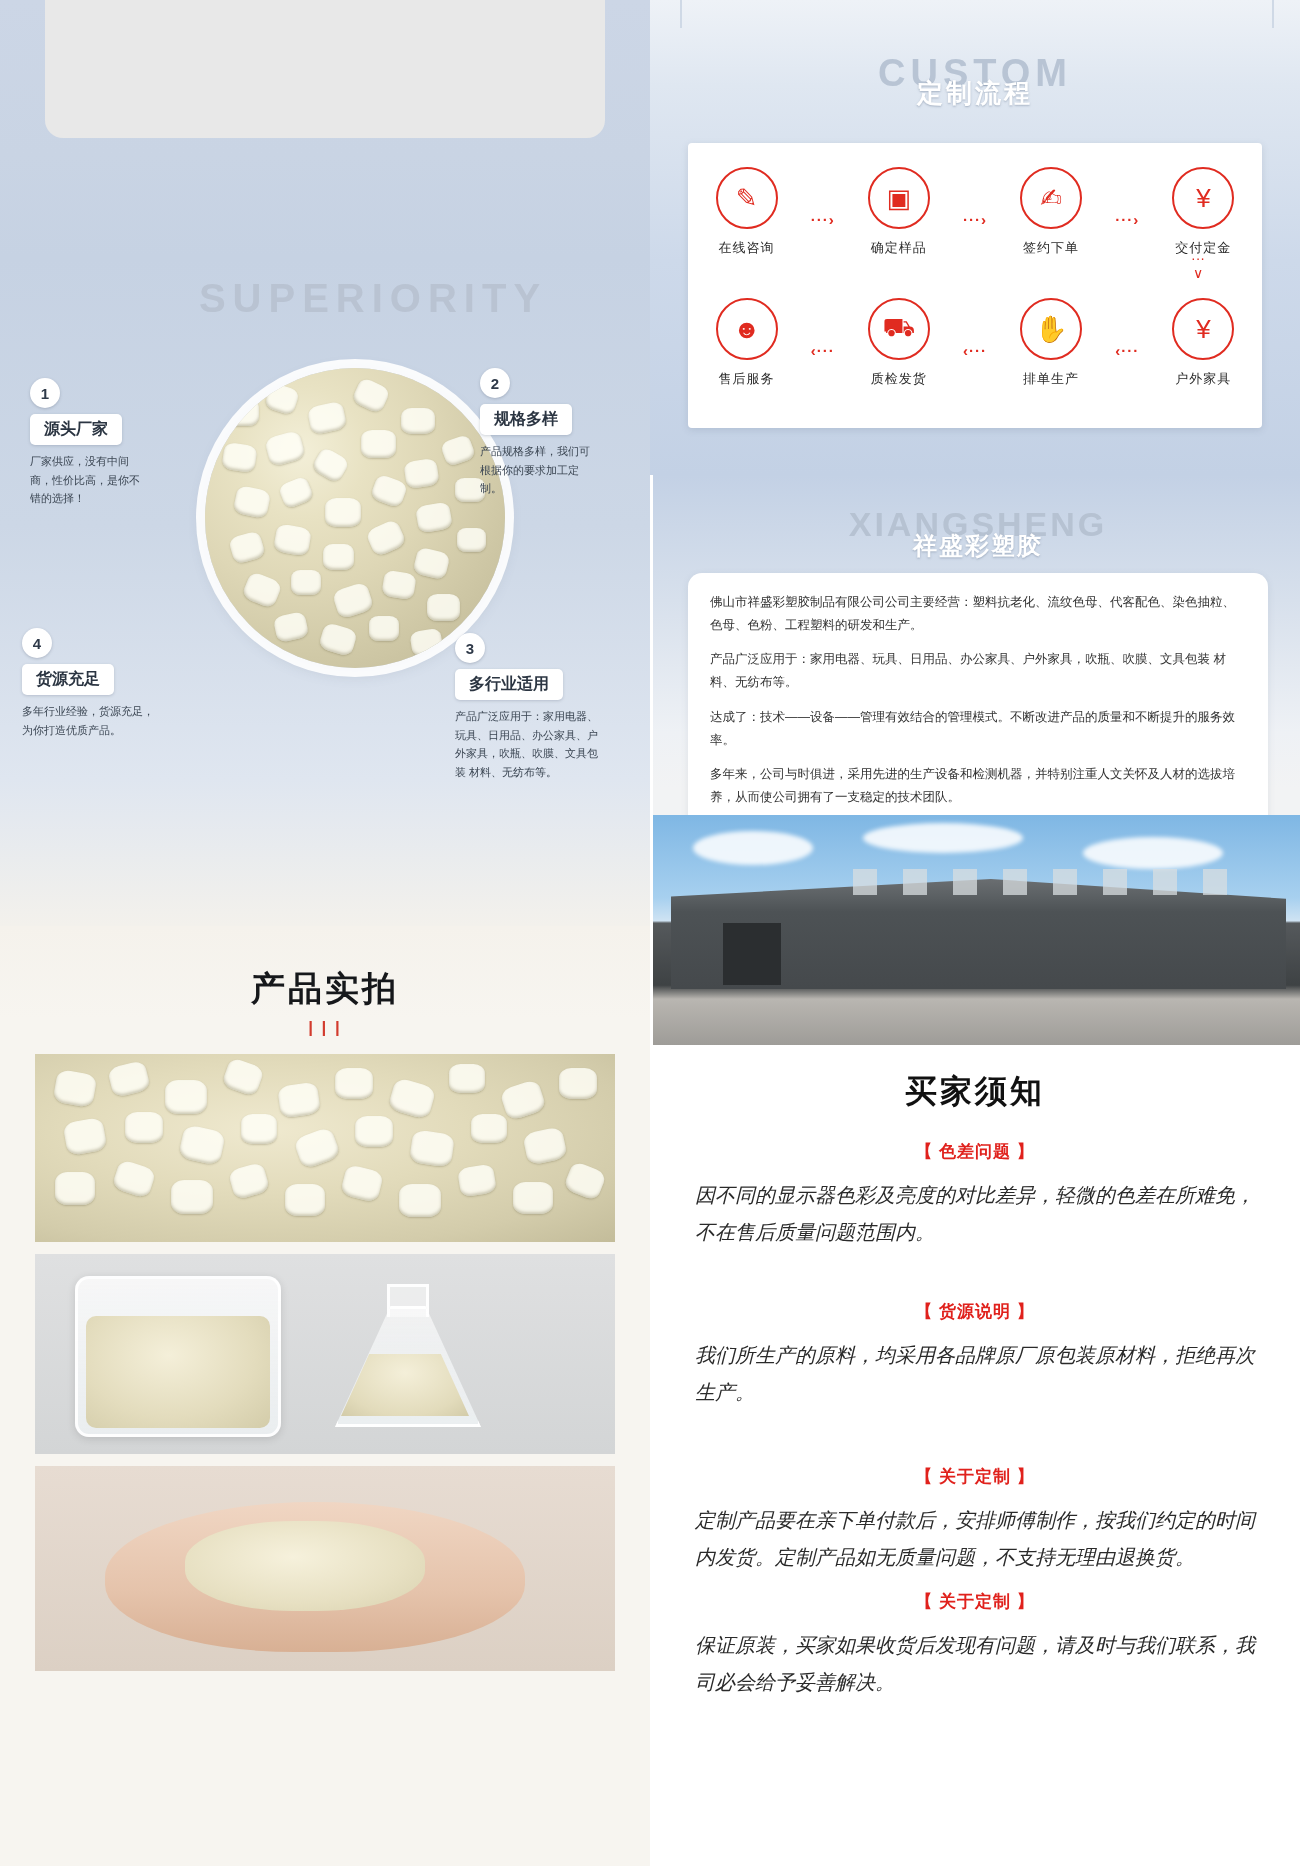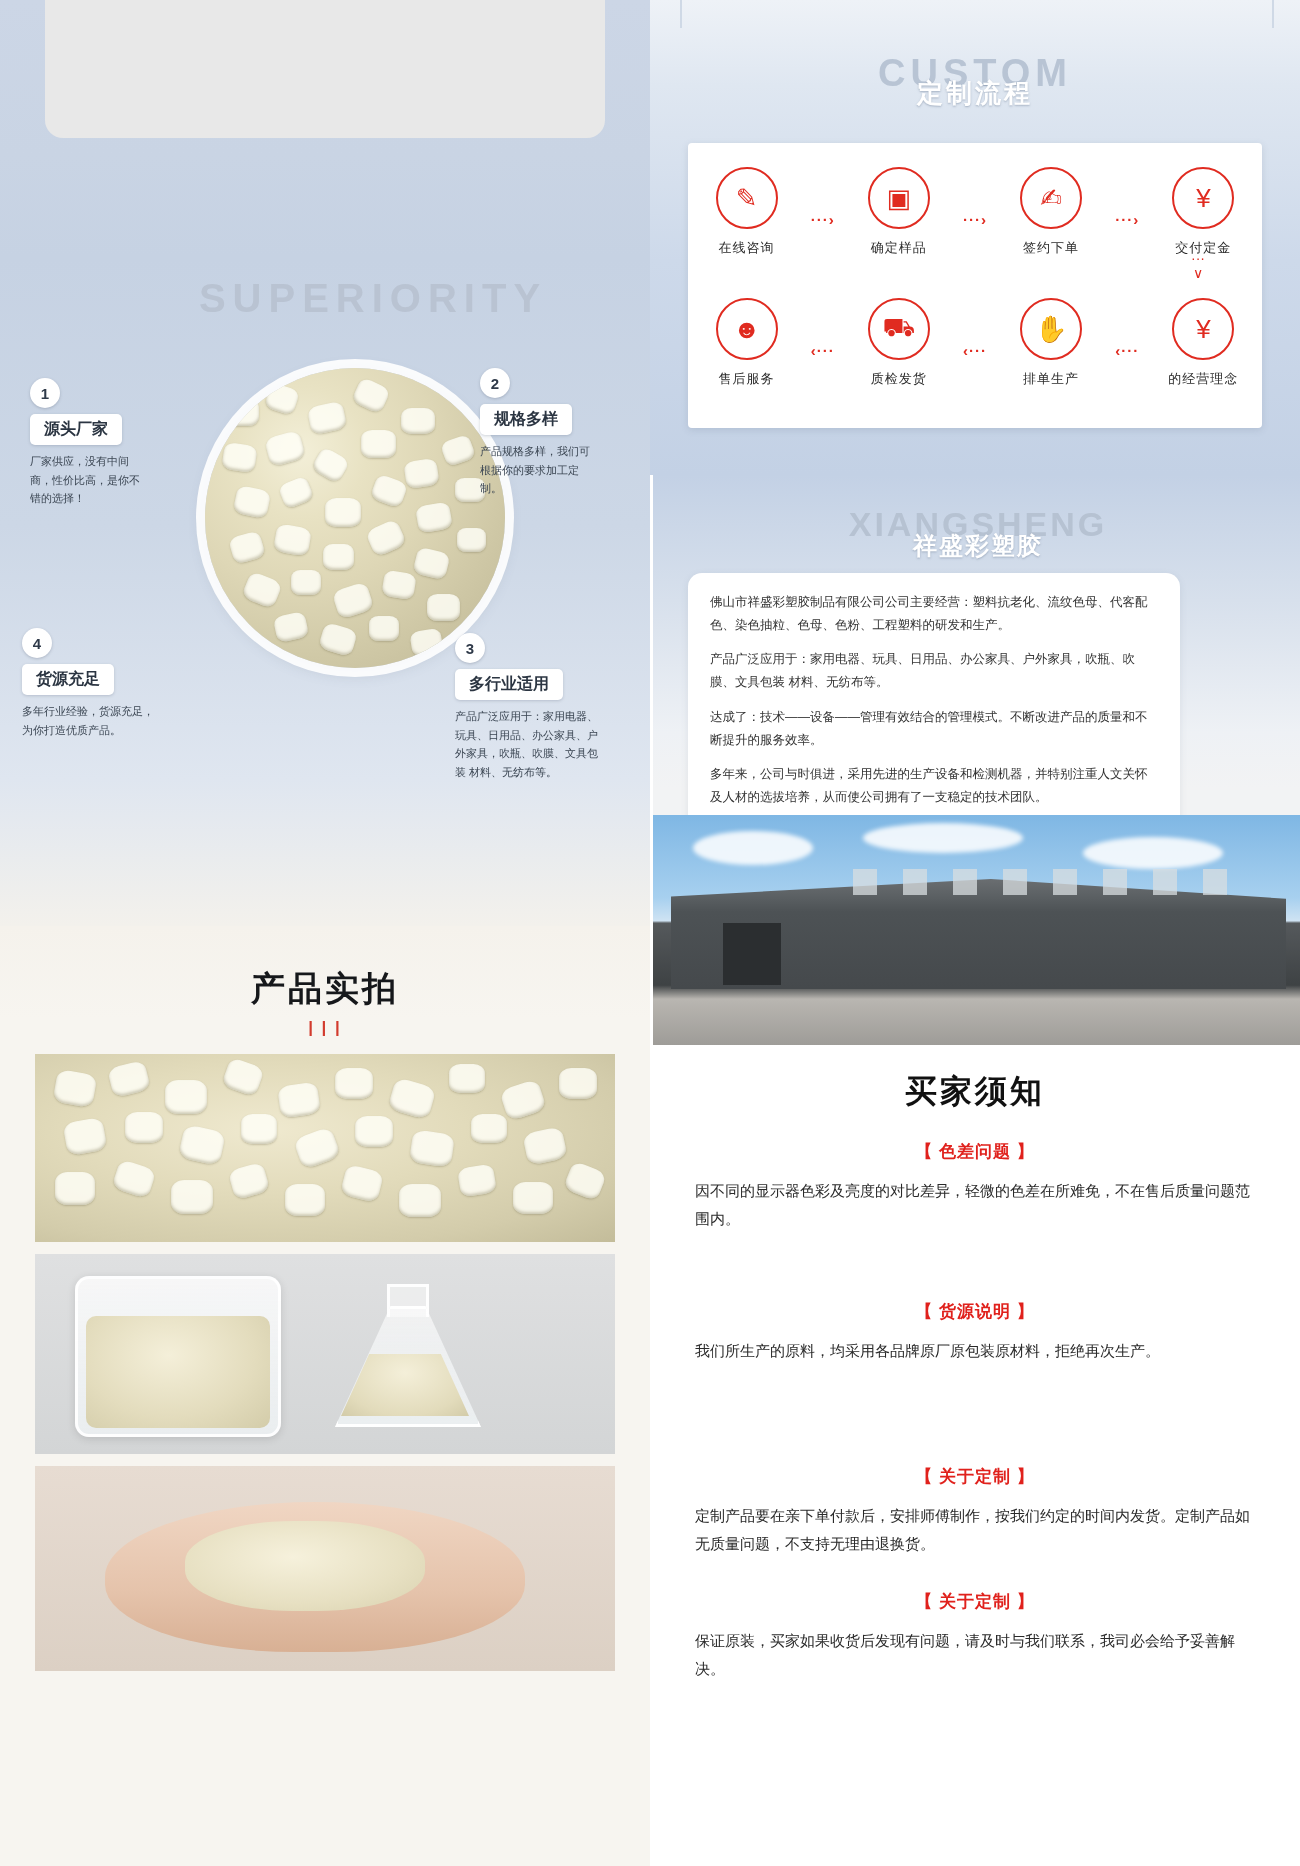--- a/index.html
+++ b/index.html
@@ -153,21 +153,21 @@
   .ab-en{
     position:absolute;left:0;top:30px;width:650px;text-align:center;
     font-size:34px;font-weight:bold;letter-spacing:3px;color:#b6c2d2;
   }
   .ab-cn{
     position:absolute;left:0;top:55px;width:650px;text-align:center;
     font-size:24px;font-weight:bold;color:#fff;letter-spacing:2px;
     text-shadow:0 1px 2px rgba(110,125,150,.5);
   }
   .ab-card{
-    position:absolute;left:35px;top:98px;width:492px;
+    position:absolute;left:35px;top:98px;width:580px;
     background:#fff;border-radius:14px;padding:18px 22px 20px 22px;box-sizing:border-box;
     box-shadow:0 2px 7px rgba(90,105,130,.13);
   }
   .ab-p{font-size:12.5px;line-height:1.85;color:#333;margin:0 0 11px 0;}
   .ab-p:last-child{margin-bottom:0;}
   .factory{
     position:absolute;left:0;top:340px;width:650px;height:230px;overflow:hidden;
     background:linear-gradient(180deg,#7fb7e4 0%,#a7d0ef 36%,#cfe3f3 46%,#55595c 47%,#3e4244 74%,#b9b6b1 80%,#9e9c98 100%);
   }
   .cloud{position:absolute;background:rgba(255,255,255,.85);border-radius:50%;filter:blur(2px);}
@@ -184,21 +184,21 @@
   }
   .nt-title{
     position:absolute;left:0;top:25px;width:650px;text-align:center;
     font-size:32px;font-weight:bold;color:#111;letter-spacing:3px;
   }
   .nt-block{position:absolute;left:0;width:650px;}
   .nt-head{
     text-align:center;font-size:17px;font-weight:bold;color:#e0211c;letter-spacing:1px;
   }
   .nt-body{
-    margin:14px 45px 0 45px;font-size:15px;line-height:1.85;color:#2a2a2a;
+    margin:14px 45px 0 45px;font-size:20px;line-height:1.85;color:#2a2a2a;font-style:italic;
   }
 </style>
 </head>
 <body>
 
 <div class="page">
 
   <div class="col col-left">
 
     <div class="l-top">
@@ -373,21 +373,21 @@
             <div class="flow-label">质检发货</div>
           </div>
           <div class="arrow">‹···</div>
           <div class="flow-item">
             <div class="flow-circle">✋</div>
             <div class="flow-label">排单生产</div>
           </div>
           <div class="arrow">‹···</div>
           <div class="flow-item">
             <div class="flow-circle">¥</div>
-            <div class="flow-label">的经营理念</div>
+            <div class="flow-label">户外家具</div>
           </div>
         </div>
       </div>
     </div>
 
     <div class="about-sec">
       <div class="ab-en">XIANGSHENG</div>
       <div class="ab-cn">祥盛彩塑胶</div>
 
       <div class="ab-card">

